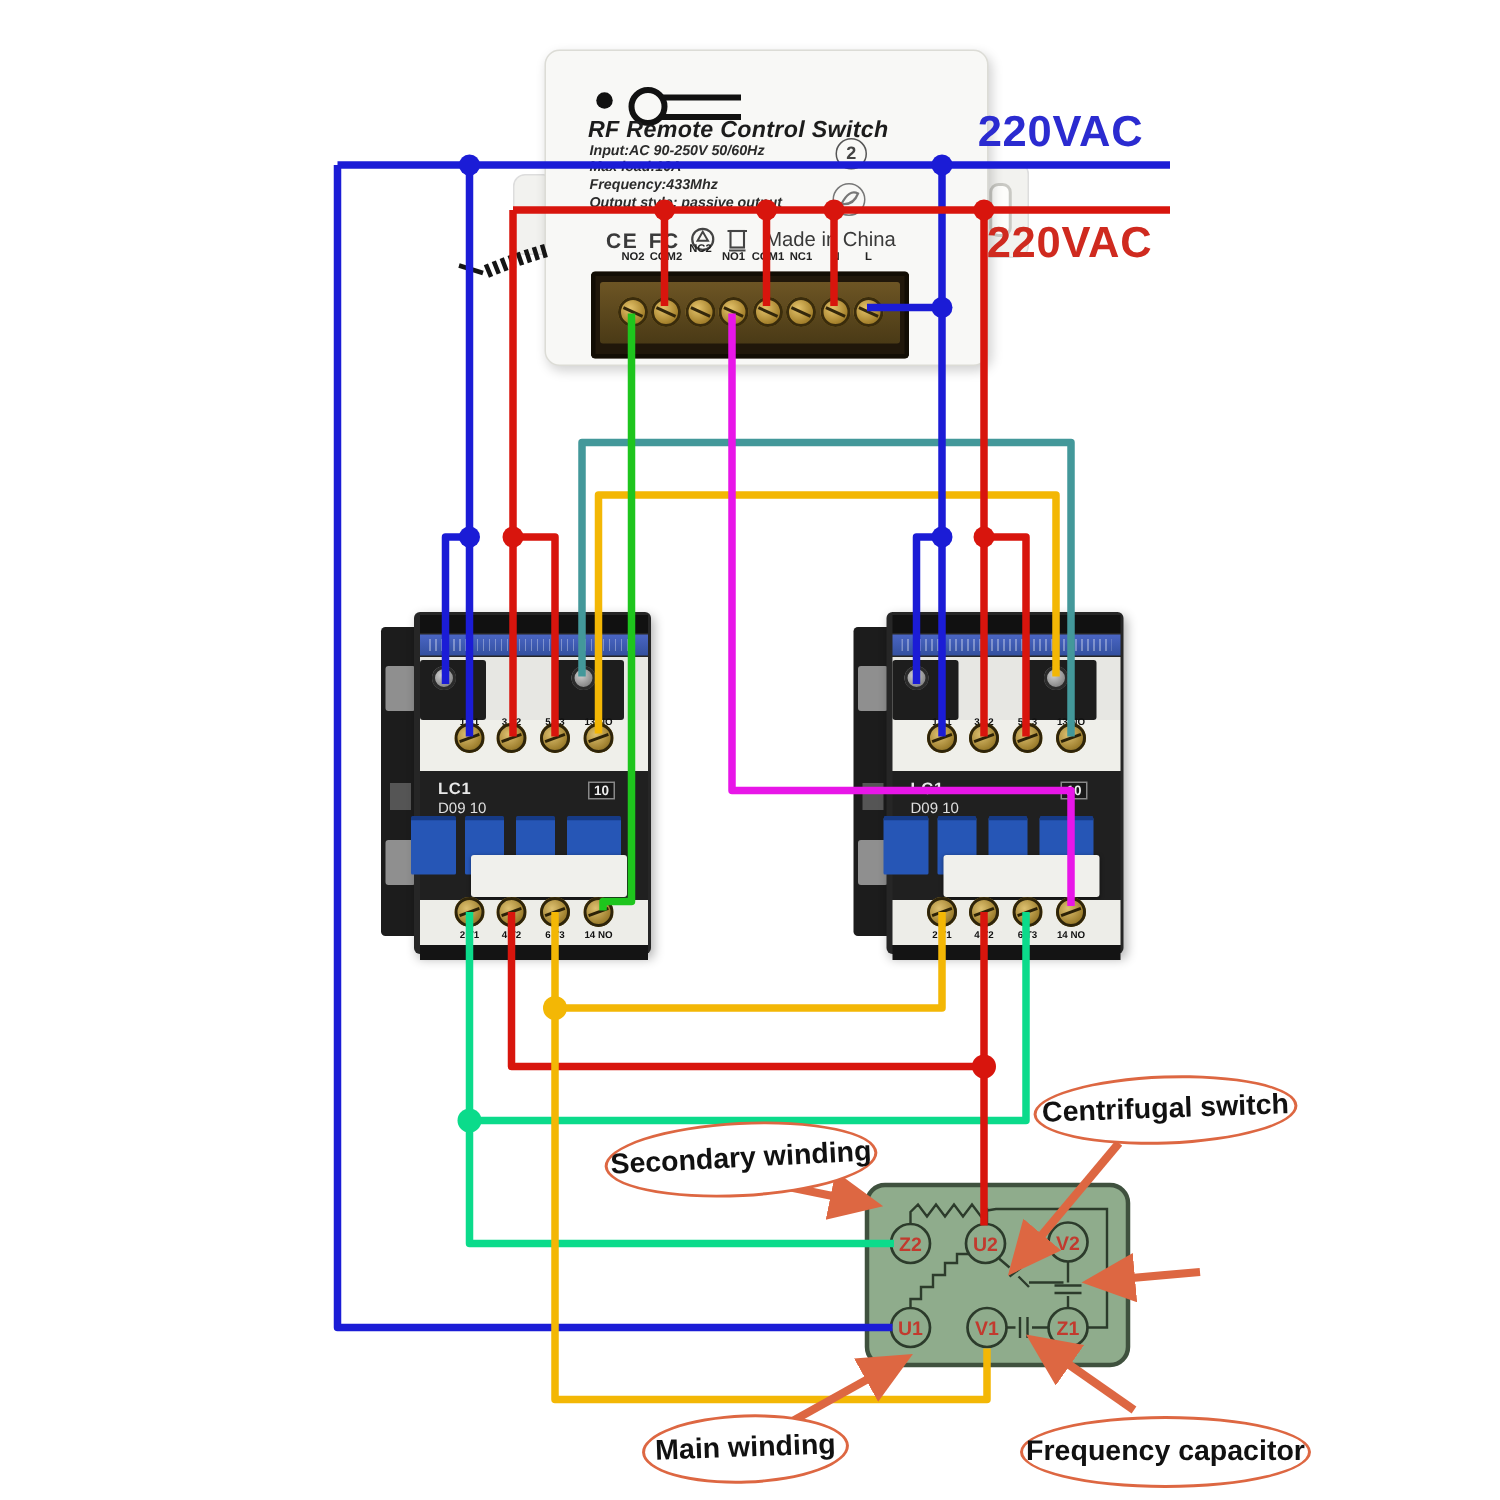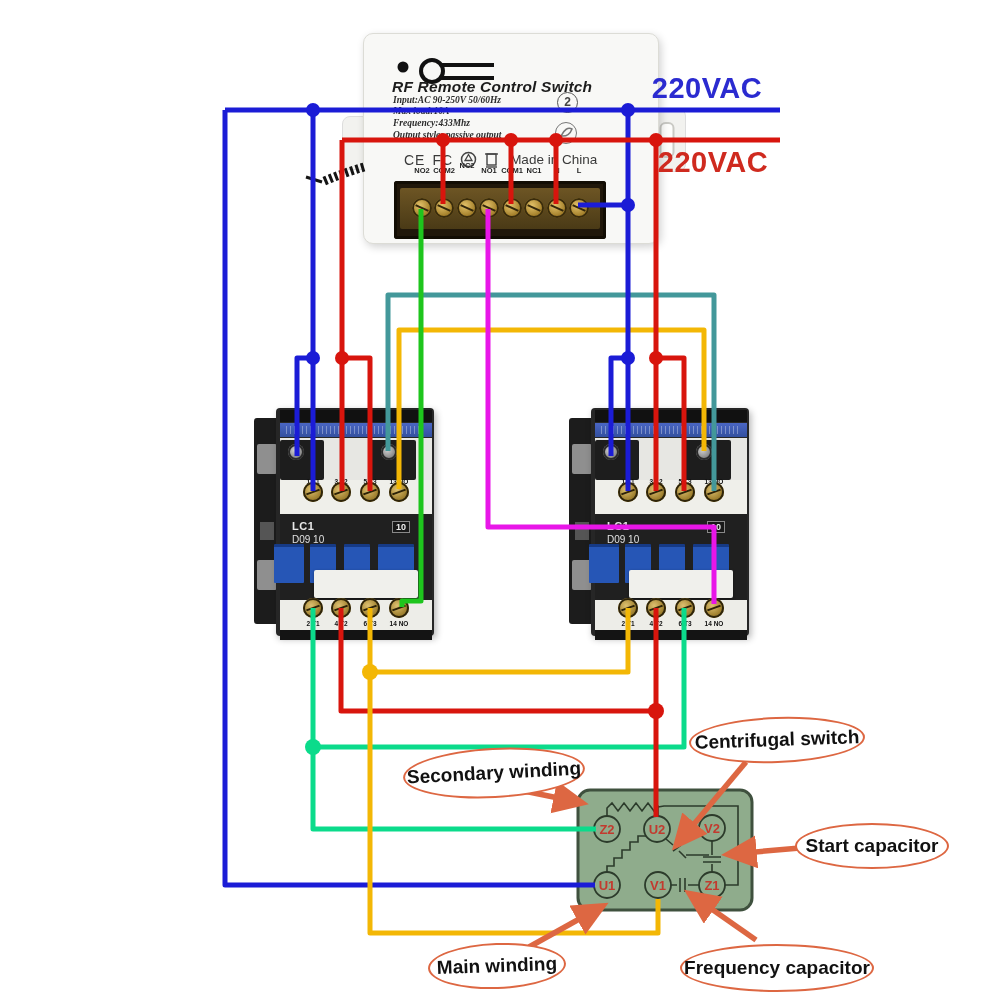--- a/index.html
+++ b/index.html
@@ -3,25 +3,25 @@
 <meta charset="utf-8">
 <style>
   html,body{margin:0;padding:0;background:#ffffff;font-family:"Liberation Sans",sans-serif;}
   #canvas{position:relative;width:1000px;height:1000px;background:#ffffff;overflow:hidden;}
 
   
   .sw-ear{position:absolute;background:#f2f2ef;border:1px solid #ddd;border-radius:8px;z-index:0;}
   .sw-slot{position:absolute;left:50%;top:50%;transform:translate(-50%,-50%);width:11px;height:32px;background:#fdfdfb;border:2px solid #c9c9c4;border-radius:6px;}
   #rf-switch{position:absolute;left:363px;top:33px;width:294px;height:209px;background:#f8f8f6;border:1px solid #dcdcd6;border-radius:10px;box-shadow:2px 3px 8px rgba(0,0,0,.18);z-index:1;}
   .sw-title{position:absolute;left:28px;top:44px;font-size:15.5px;font-weight:bold;font-style:italic;color:#1c1c1c;letter-spacing:.2px;}
-  .sw-spec{position:absolute;left:29px;font-size:9.5px;font-style:italic;font-weight:bold;color:#2b2b2b;white-space:nowrap;font-family:Liberation Serif, serif;}
+  .sw-spec{position:absolute;left:29px;font-size:9.5px;font-style:italic;font-weight:bold;color:#2b2b2b;white-space:nowrap;}
   .sw-badge{position:absolute;left:193px;top:58px;width:19px;height:19px;border:1.5px solid #555;border-radius:50%;text-align:center;line-height:19px;font-size:12px;font-weight:bold;color:#444;}
   .sw-rohs{position:absolute;left:191px;top:88px;width:20px;height:20px;border:1.5px solid #777;border-radius:50%;}
   .sw-certs{position:absolute;left:40px;top:116px;display:flex;align-items:center;gap:7px;}
-  .cert-txt{font-size:14px;font-weight:normal;color:#3a3a3a;letter-spacing:1px;}
+  .cert-txt{font-size:14px;font-weight:bold;color:#3a3a3a;letter-spacing:1px;}
   .made-in{font-size:13.5px;color:#3a3a3a;margin-left:4px;white-space:nowrap;}
   .sw-block{position:absolute;left:30px;top:147px;width:212px;height:58px;background:#20170a;border-radius:3px;box-shadow:inset 0 0 0 3px #120d04;}
   .sw-block-inner{position:absolute;left:6px;top:7px;right:6px;bottom:10px;background:linear-gradient(#6d5524,#4a3a16);border-radius:2px;}
   .sw-term-label{position:absolute;font-size:7.5px;font-weight:bold;color:#222;transform:translateX(-50%);white-space:nowrap;}
   .sw-screw{position:absolute;width:20px;height:20px;border-radius:50%;background:radial-gradient(circle at 40% 38%,#e3c26a,#a9852f 55%,#6b5116);box-shadow:inset 0 0 0 2px #3a2c0c;}
   .sw-screw:after{content:"";position:absolute;left:3px;top:9px;width:14px;height:2px;background:#33270b;transform:rotate(24deg);}
 
   
   .contactor{position:absolute;width:180px;height:236px;z-index:1;}
   .ct-rail{position:absolute;left:0;top:14px;width:26px;height:206px;background:#1c1c1c;border-radius:3px;}
@@ -301,17 +301,16 @@
       <path style="stroke:var(--annotation)" d="M524,791 L578,802"></path>
       <path style="stroke:var(--annotation)" d="M746,762 L679,842"></path>
       <path style="stroke:var(--annotation)" d="M800,848 L732,854"></path>
       <path style="stroke:var(--annotation)" d="M529,947 L599,908"></path>
       <path style="stroke:var(--annotation)" d="M756,940 L693,896"></path>
     </g>
   </svg>
 
   <div class="bubble" style="left:494px;top:773px;width:178px;height:46px;transform:translate(-50%,-50%) rotate(-3deg);">Secondary winding</div>
   <div class="bubble" style="left:777px;top:740px;width:172px;height:42px;transform:translate(-50%,-50%) rotate(-2deg);">Centrifugal switch</div>
-  <div class="bubble" style="left:872px;top:846px;width:150px;height:42px;">Start capacitor</div>
   <div class="bubble" style="left:497px;top:966px;width:134px;height:42px;transform:translate(-50%,-50%) rotate(-2deg);">Main winding</div>
   <div class="bubble" style="left:777px;top:968px;width:190px;height:44px;">Frequency capacitor</div>
 
 </div>
 
 </body></html>

